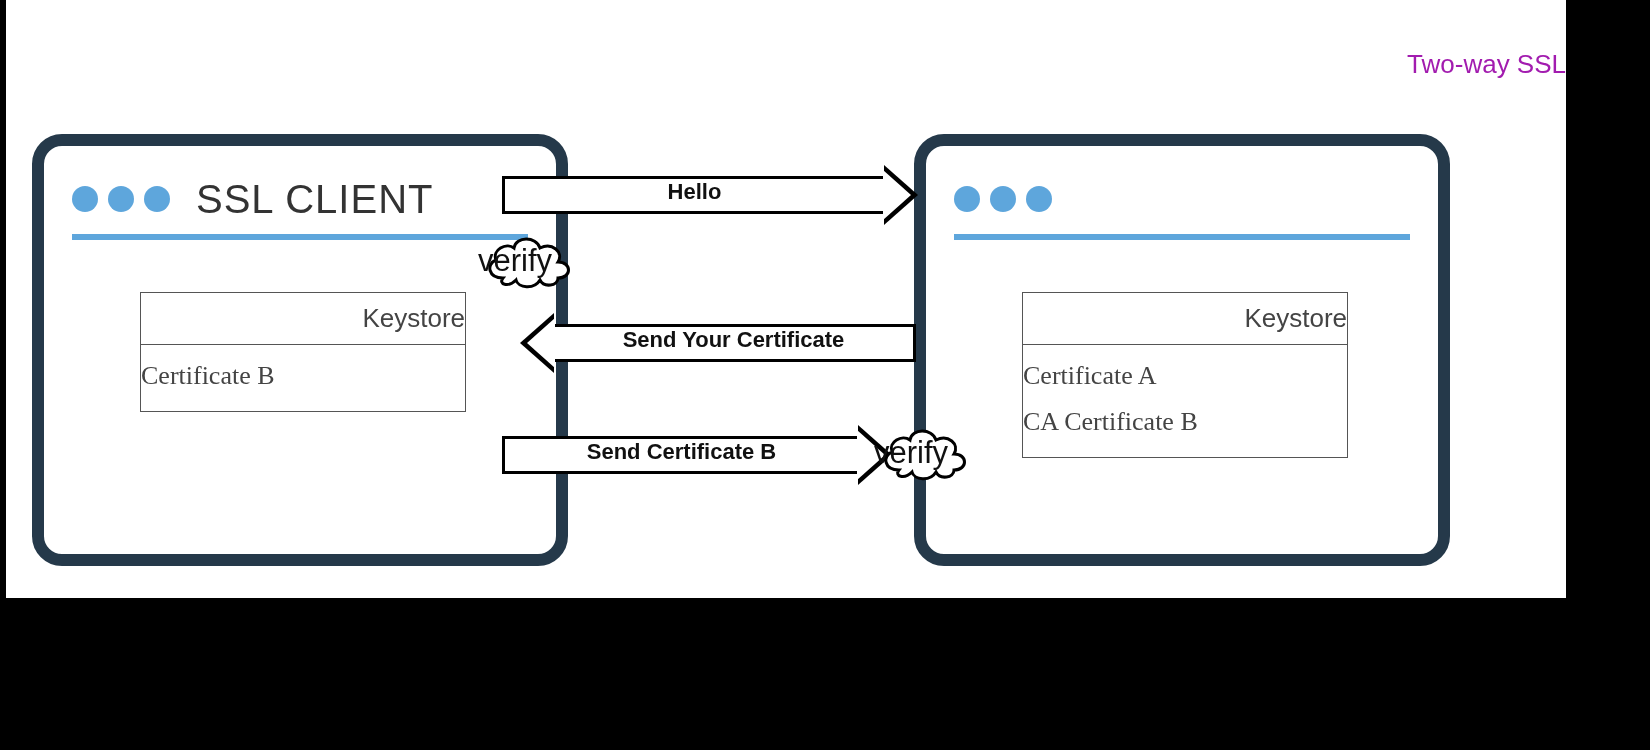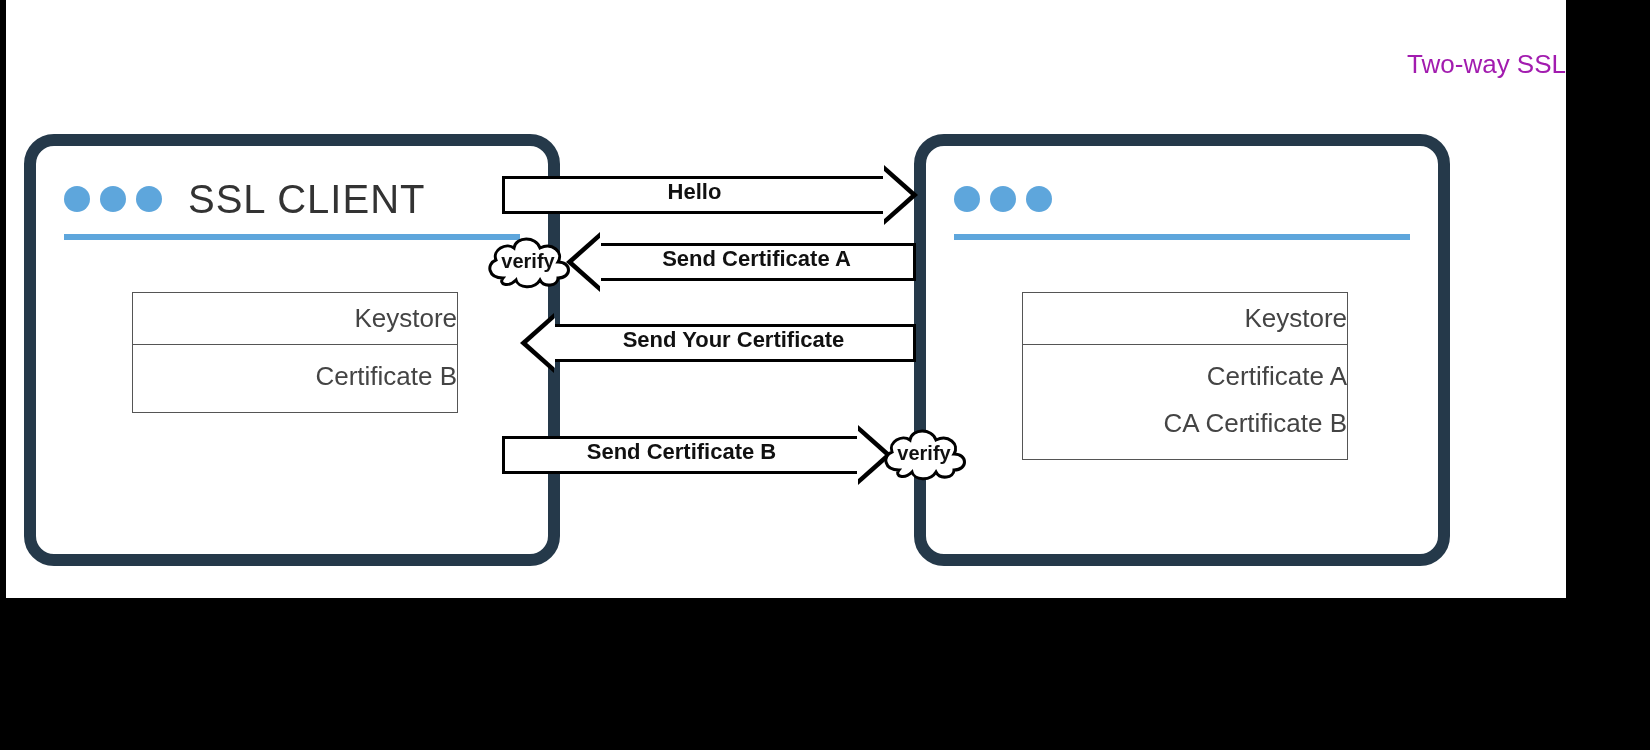--- a/index.html
+++ b/index.html
@@ -33,21 +33,21 @@
     margin-top: 44px;
   }
 
   .panel {
     position: absolute;
     border: 12px solid #25394a;
     border-radius: 30px;
     background: #fff;
     box-sizing: border-box;
   }
-  .panel.client { left: 18px;  top: 134px; width: 536px; height: 432px; }
+  .panel.client { left: 26px;  top: 134px; width: 536px; height: 432px; }
   .panel.server { left: 908px; top: 134px; width: 536px; height: 432px; }
 
   .panel-header {
     position: absolute;
     left: 28px;
     right: 28px;
     top: 18px;
     height: 70px;
     border-bottom: 6px solid #5ea6dc;
     display: flex;
@@ -66,24 +66,25 @@
     border: 1px solid #555;
   }
   .ks-head {
     border-bottom: 1px solid #555;
     text-align: right;
     padding: 10px 0;
     font-size: 26px;
     color: #444;
   }
   .ks-body {
-    text-align: right;
+    text-align: left;
     font-size: 26px;
     color: #444;
     padding: 8px 0 12px 0;
+    font-family: Liberation Serif, serif;
   }
   .ks-body div { padding: 8px 0; }
 
   
   .arrow {
     position: absolute;
     box-sizing: border-box;
     background: #fff;
     border: 3px solid #000;
     height: 38px;
@@ -142,25 +143,24 @@
 
   .a1 { left: 496px; top: 176px; width: 382px; } 
   .a2 { left: 594px; top: 243px; width: 316px; } 
   .a3 { left: 548px; top: 324px; width: 362px; } 
   .a4 { left: 496px; top: 436px; width: 356px; } 
 
   .cloud {
     position: absolute;
     width: 100px;
     height: 66px;
-    display: flex; align-items: center; justify-content: center;
-    font-size: 20px;
+    display: flex; align-items: center; 
+    font-size: 31px;
     color: #111;
     z-index: 5;
-    font-weight: bold;
   }
   .cloud svg { position: absolute; inset: 0; width: 100%; height: 100%; }
   .cloud span { position: relative; z-index: 2; }
   .cloud1 { left: 472px; top: 228px; }
   .cloud2 { left: 868px; top: 420px; }
 </style>
 </head>
 <body>
 
 <div class="canvas">
@@ -198,23 +198,20 @@
         <div class="ks-body">
           <div>Certificate A</div>
           <div>CA Certificate B</div>
         </div>
       </div>
     </div>
 
     <div class="arrow right a1">
       <span>Hello</span>
     </div>
-    <div class="arrow left a2">
-      <span>Send Certificate A</span>
-    </div>
     <div class="arrow left a3">
       <span>Send Your Certificate</span>
     </div>
     <div class="arrow right a4">
       <span>Send Certificate B</span>
     </div>
 
     <div class="cloud cloud1">
       <svg viewBox="0 0 100 66">
         <path d="M25 50 C10 50 8 36 18 32 C14 22 28 14 36 20 C38 8 58 8 62 20 C74 14 86 24 80 34 C94 34 94 50 80 50 C80 58 66 60 62 52 C56 62 40 60 38 52 C30 60 20 56 25 50 Z" fill="#fff" stroke="#000" stroke-width="3"></path>

